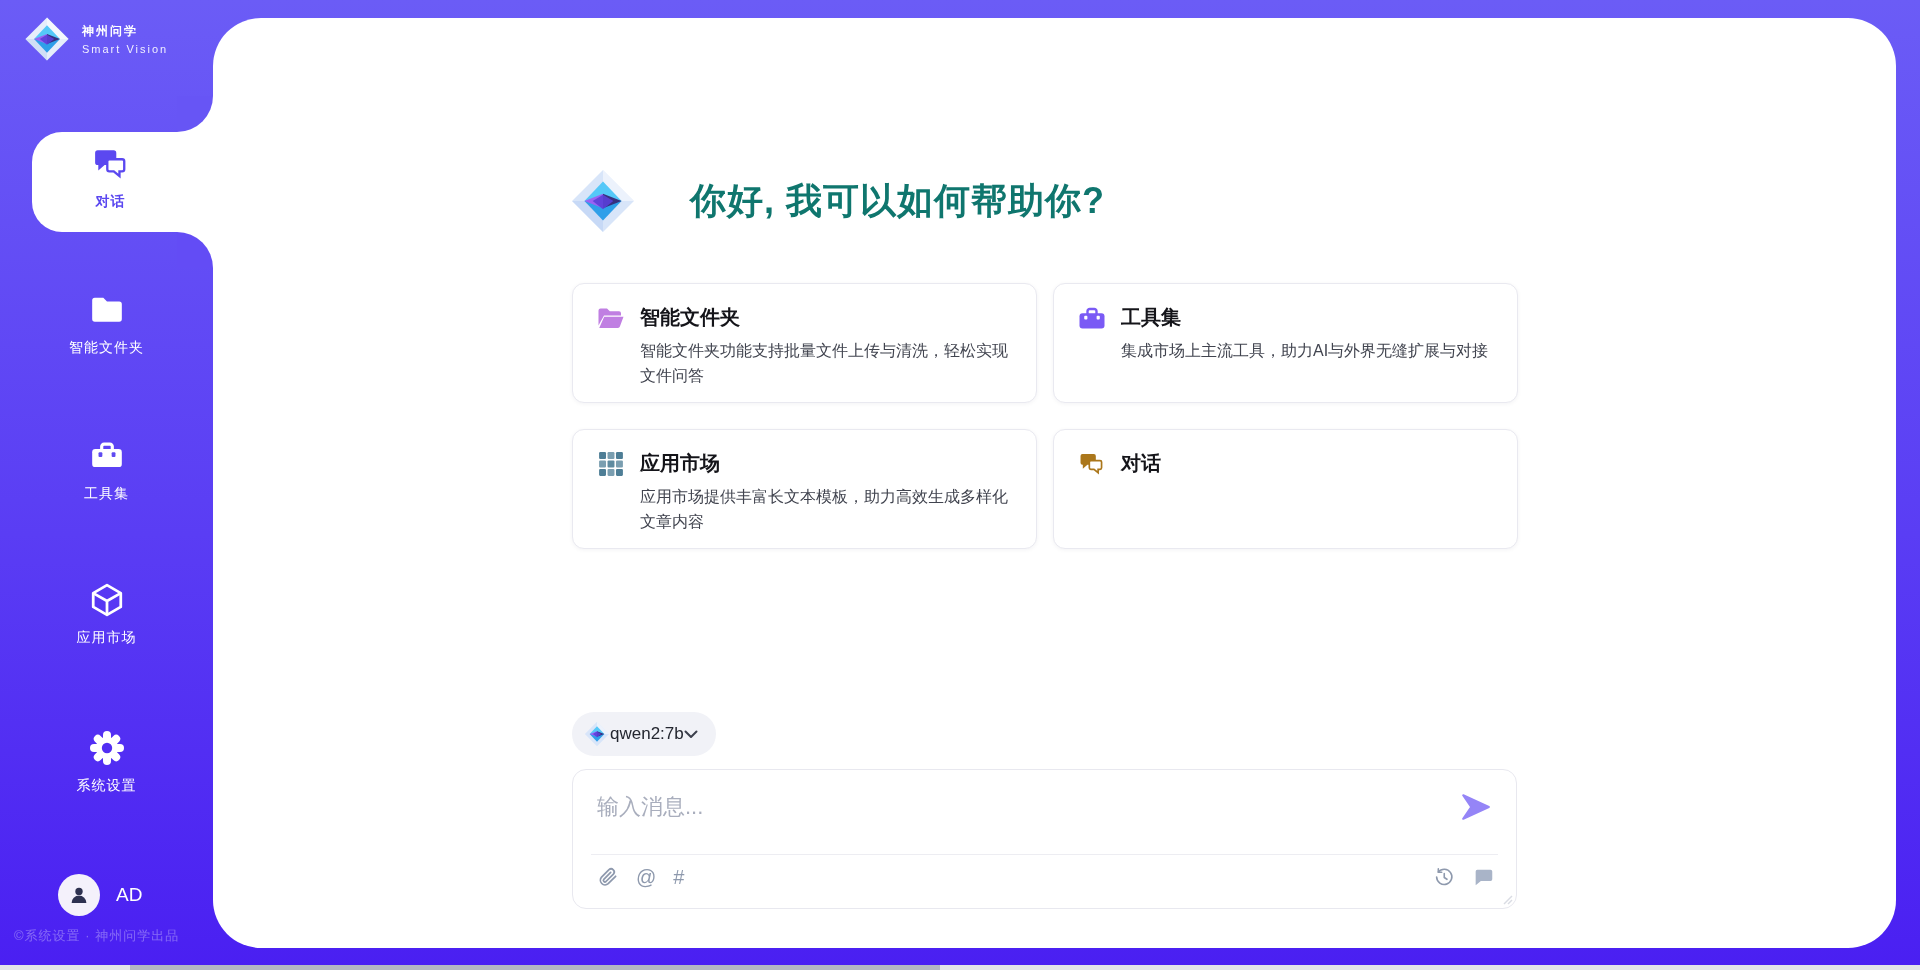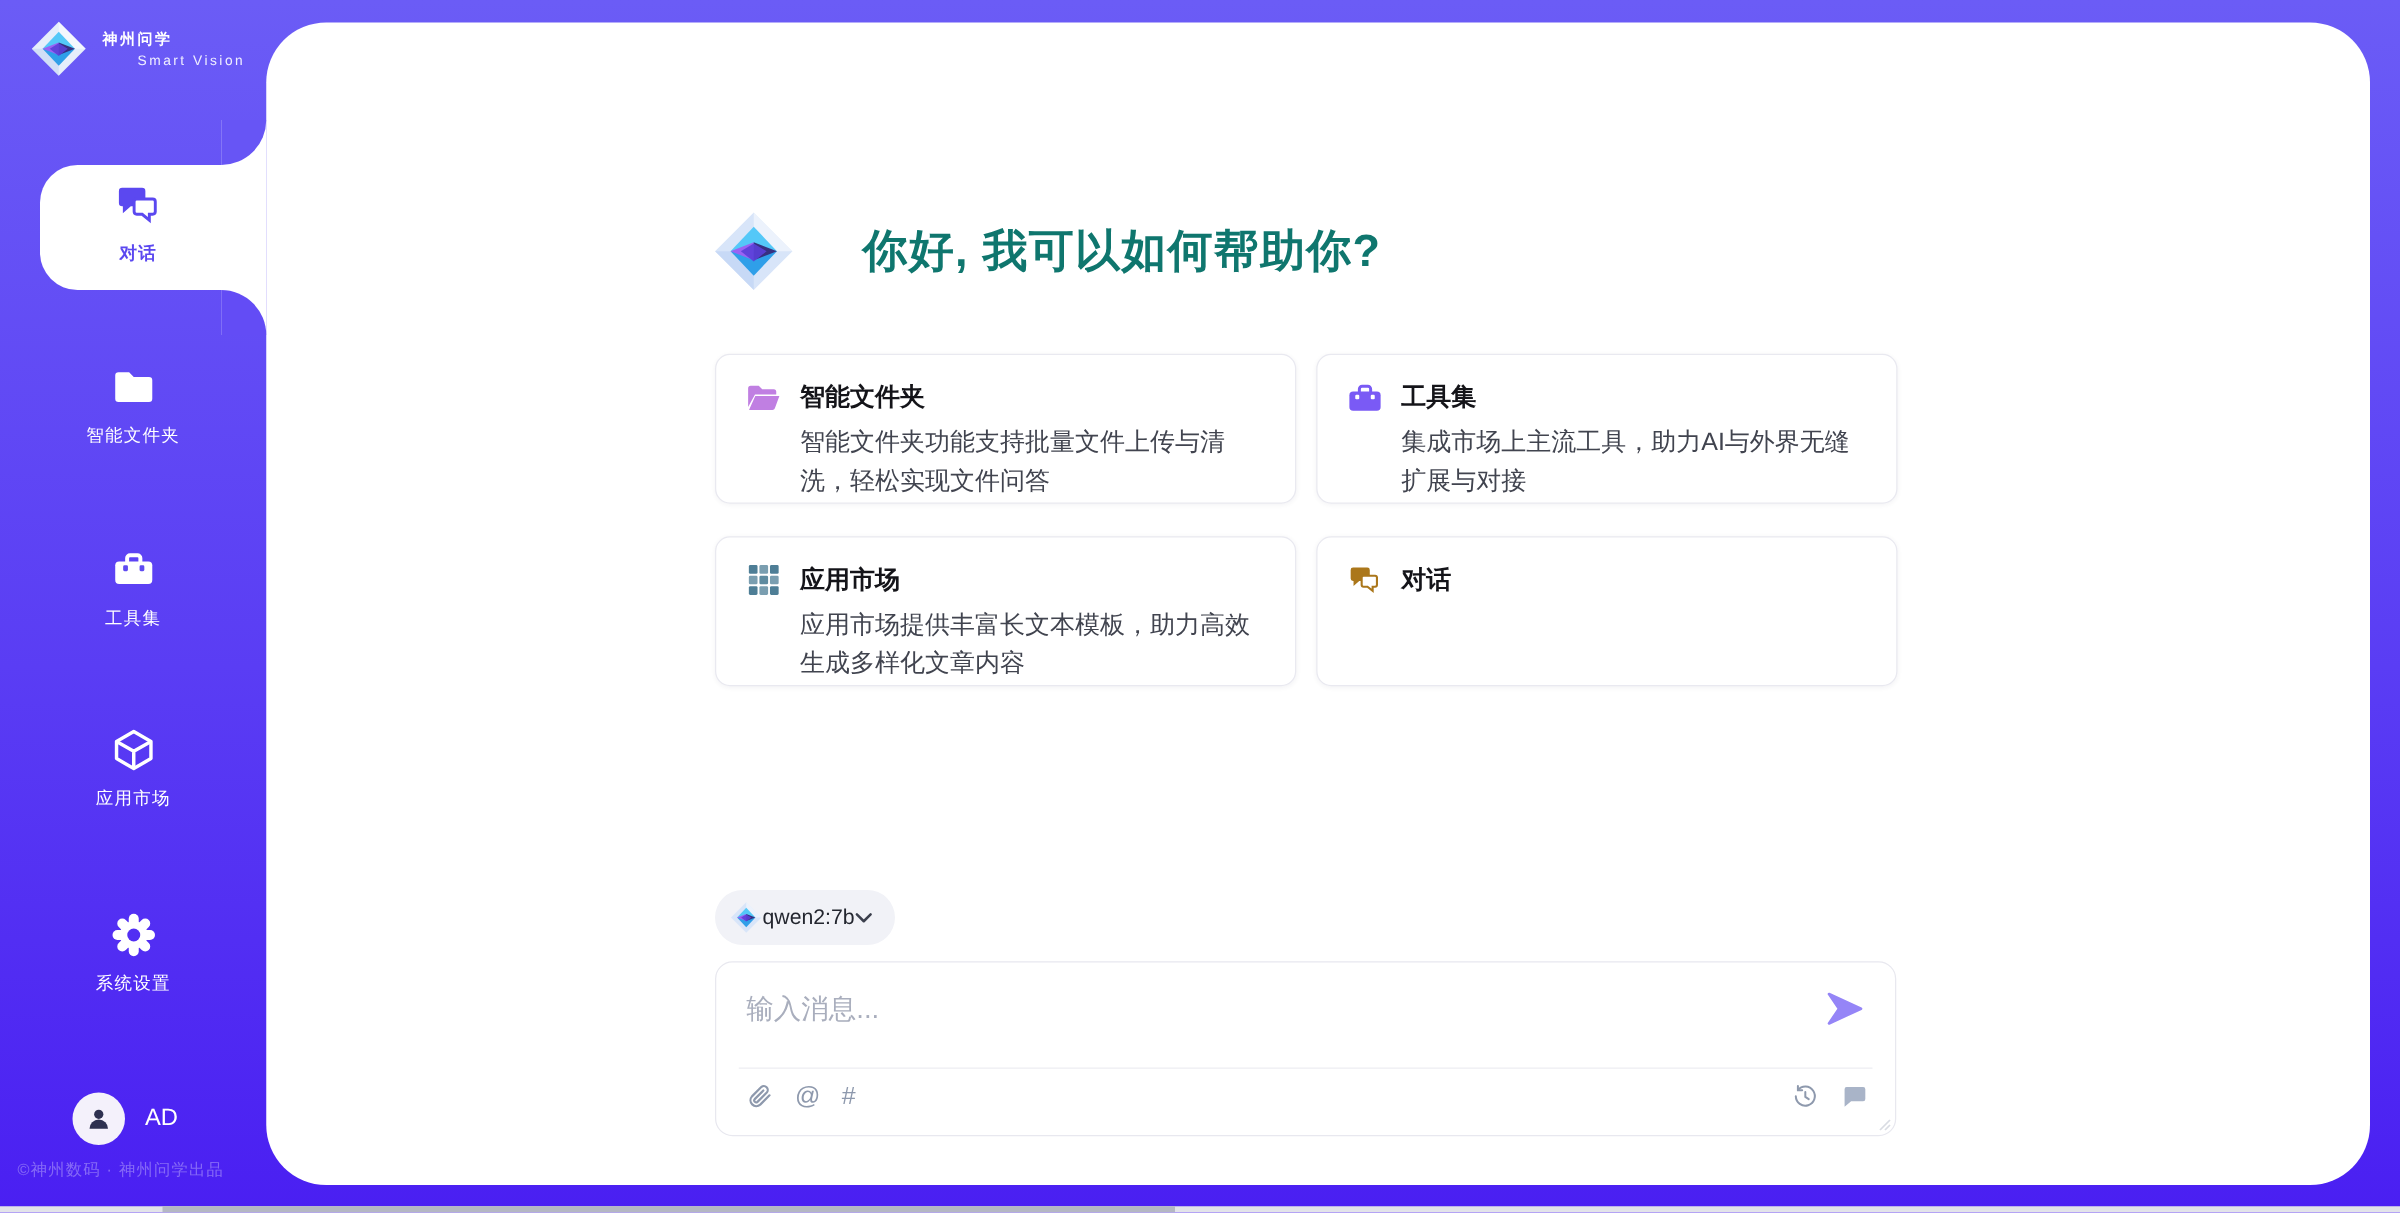--- a/index.html
+++ b/index.html
@@ -13,21 +13,21 @@
 
   
   .main-panel {
     position:absolute; left:213px; top:18px; width:1683px; height:930px;
     background:#ffffff; border-radius:48px;
   }
 
   
   .brand { position:absolute; left:24px; top:16px; display:flex; align-items:center; gap:12px; }
   .brand-text .cn { color:#fff; font-size:12px; font-weight:bold; letter-spacing:2px; }
-  .brand-text .en { color:#f0efff; font-size:11px; letter-spacing:2px; margin-top:3px;margin-left:28px; }
+  .brand-text .en { color:#f0efff; font-size:11px; letter-spacing:2px; margin-top:3px; }
 
   .nav-item { position:absolute; left:0; width:213px; text-align:center; cursor:pointer; }
   .nav-item .nv-icon { display:inline-block; width:36px; height:36px; }
   .nav-item .nv-label { display:block; margin-top:7px; font-size:14px; color:#ffffff; letter-spacing:1px; }
 
   .tab-blob {
     position:absolute; left:32px; top:132px; width:181px; height:100px;
     background:#ffffff; border-radius:30px 0 0 30px; z-index:2;
   }
   .fillet { position:absolute; left:177px; width:36px; height:36px; background:#ffffff; z-index:1; }
@@ -55,21 +55,21 @@
   
   .cards { position:absolute; left:572px; top:283px; width:946px;
     display:grid; grid-template-columns:465px 465px; grid-auto-rows:120px; column-gap:16px; row-gap:26px; }
   .card {
     background:#fff; border:1px solid #e9e9f0; border-radius:12px;
     box-shadow:0 1px 4px rgba(25,25,60,0.05); padding:20px 24px 0 24px; cursor:pointer;
   }
   .card-head { display:flex; align-items:center; gap:15px; }
   .card-head .c-icon { width:28px; height:26px; flex:none; }
   .card-title { font-size:20px; font-weight:bold; color:#141419; }
-  .card-desc { margin:8px 0 0 43px; font-size:20px; color:#41444f; line-height:1.55; }
+  .card-desc { margin:8px 0 0 43px; font-size:16px; color:#41444f; line-height:1.55; }
 
   
   .model-pill { position:absolute; left:572px; top:712px; height:44px; padding:0 18px 0 12px;
     background:#f1f2f7; border-radius:22px; display:flex; align-items:center; cursor:pointer; }
   .model-name { font-size:17px; color:#23262f; }
 
   
   .composer { position:absolute; left:572px; top:769px; width:945px; height:140px;
     background:#fff; border:1px solid #e8e8ef; border-radius:14px; }
   .composer-input { position:absolute; left:24px; top:17px; width:820px; height:40px;
@@ -176,21 +176,21 @@
         <svg width="24" height="24" viewBox="0 0 24 24">
           <g fill="#2e3150">
             <circle cx="12" cy="8.4" r="3.7"></circle>
             <path d="M4.6 20a7.4 7.4 0 0 1 14.8 0z"></path>
           </g>
         </svg>
       </div>
       <span class="user-name">AD</span>
     </div>
 
-    <div class="side-footer">©神州数码 · 神州问学出品</div>
+    <div class="side-footer">©系统设置 · 神州问学出品</div>
   </div>
 
   <div class="greeting">
     <svg width="66" height="66" viewBox="0 0 64 64">
       <polygon points="32,2 62,32 32,62 2,32" fill="#d8e5f9"></polygon>
       <polygon points="32,2 62,32 32,32" fill="#ffffff" opacity="0.5"></polygon>
       <polygon points="2,32 32,62 32,32" fill="#bed3f4" opacity="0.65"></polygon>
       <polygon points="32,13 50,32 14,32" fill="#54c8f8"></polygon>
       <polygon points="32,51 50,32 14,32" fill="#2f9fe9"></polygon>
       <polygon points="14,32 32,25 32,39" fill="#9a63f3"></polygon>

